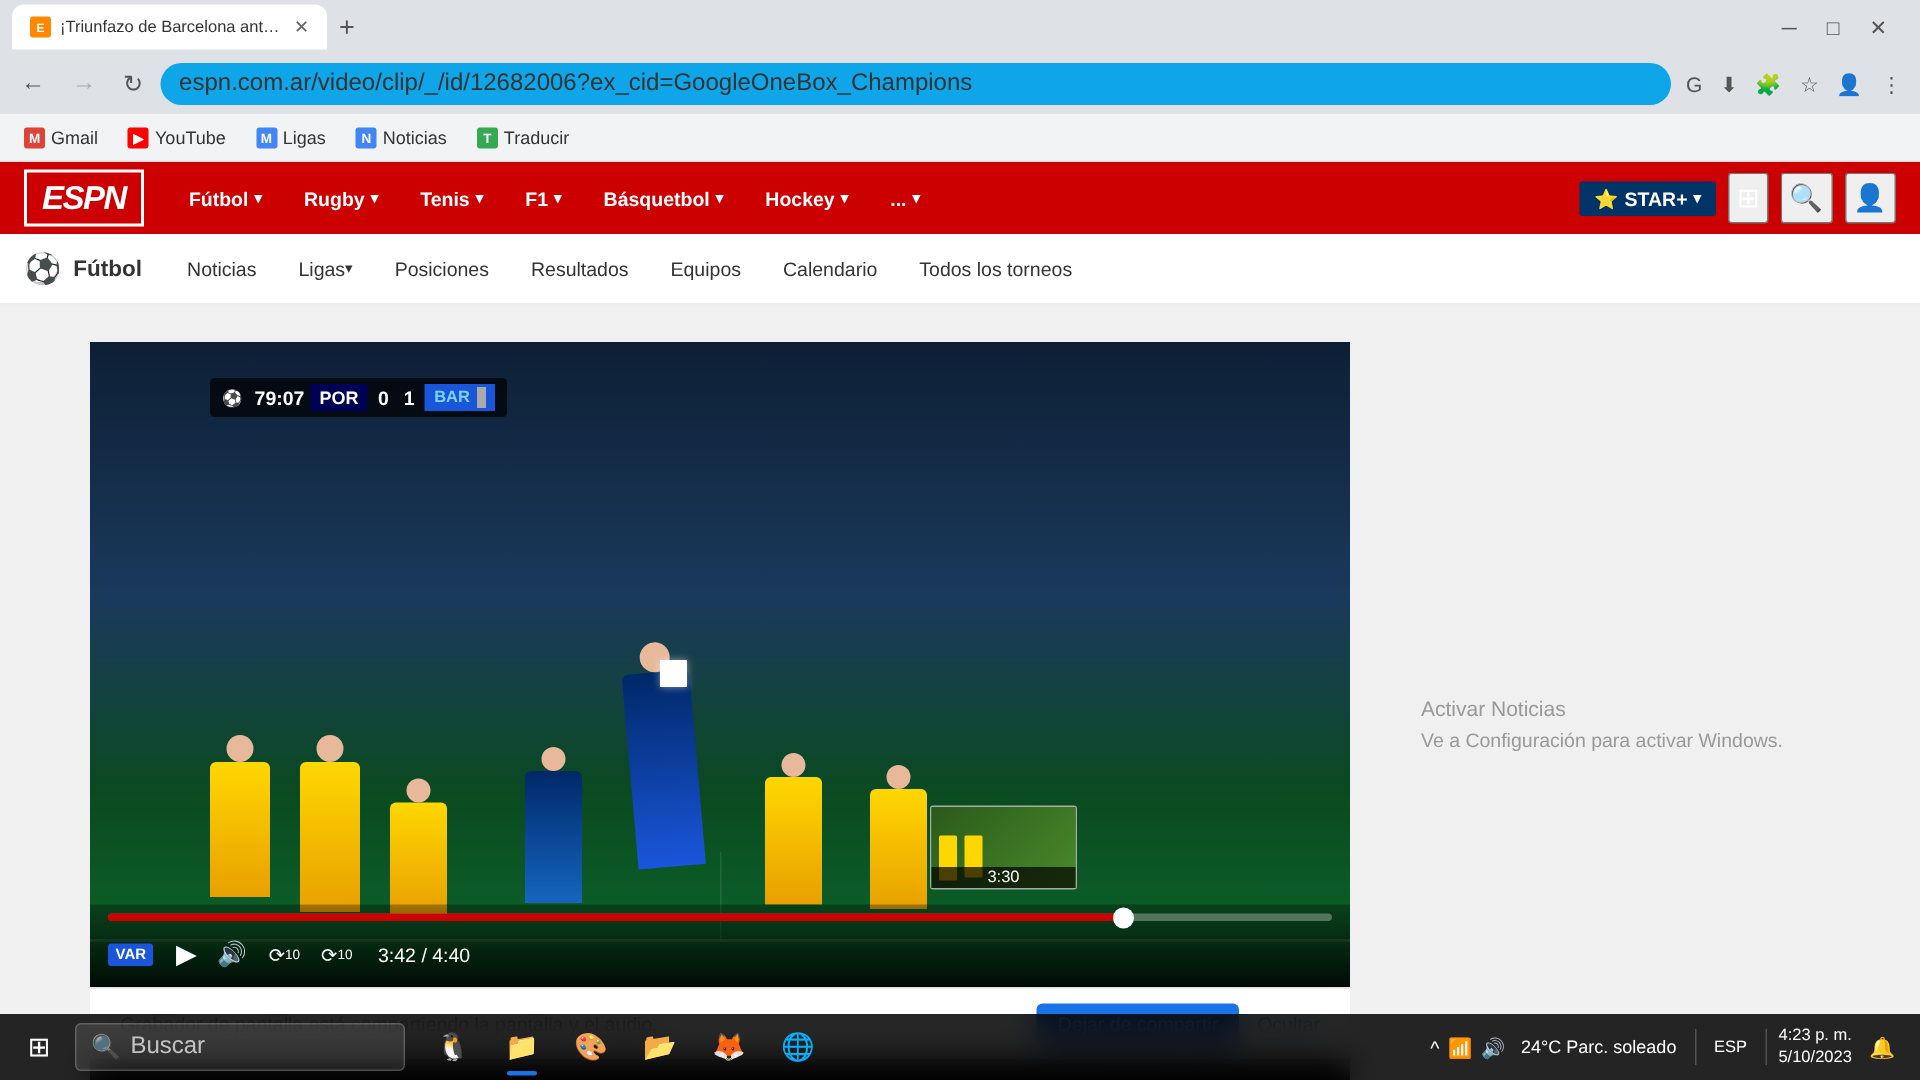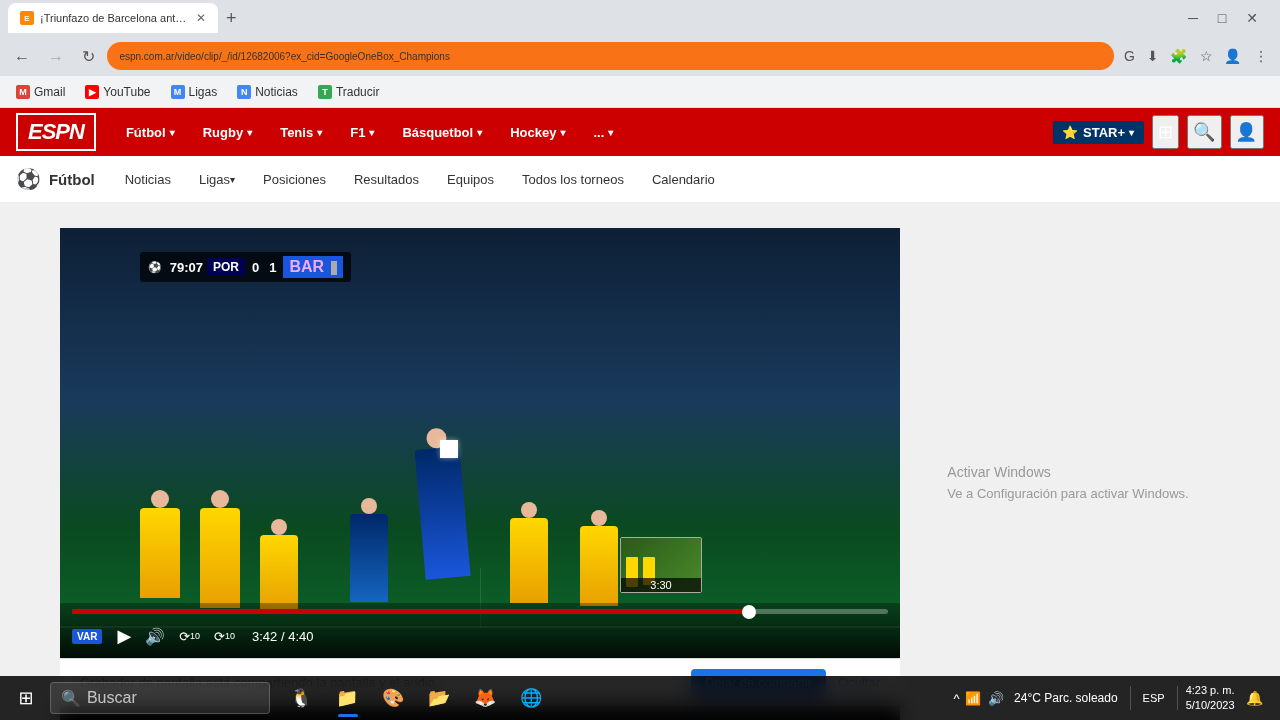--- a/index.html
+++ b/index.html
@@ -50,23 +50,23 @@
       align-items: center;
       padding: 0 8px;
       gap: 6px;
     }
     .nav-btn { background: none; border: none; font-size: 16px; color: #555; cursor: pointer; padding: 4px 6px; border-radius: 50%; }
     .address-input {
       flex: 1;
       height: 28px;
       border: none;
       border-radius: 14px;
-      background: #f97316;
+      background: #0ea5e9;
       padding: 0 12px;
-      font-size: 10px;
+      font-size: 16px;
       color: #333;
       outline: none;
     }
     .browser-actions { display: flex; align-items: center; gap: 4px; }
     .browser-action-btn { background: none; border: none; font-size: 14px; cursor: pointer; padding: 4px; color: #555; }
 
     
     .bookmarks-bar {
       background: #f1f3f4;
       height: 32px;
@@ -192,21 +192,21 @@
     }
     .score-time { color: #fff; font-size: 13px; font-weight: bold; }
     .score-team {
       background: #005;
       color: #fff;
       padding: 2px 6px;
       font-size: 12px;
       font-weight: bold;
     }
     .score-num { color: #fff; font-size: 13px; font-weight: bold; padding: 0 3px; }
-    .score-team-bar { background: #1a56db; color: #f0abfc; padding: 2px 6px; font-size: 16px; font-weight: bold; }
+    .score-team-bar { background: #1a56db; color: #7dd3fc; padding: 2px 6px; font-size: 11px; font-weight: bold; }
 
     
     .corner-thumbnails {
       position: absolute;
       top: 60px;
       right: 10px;
       display: flex;
       flex-direction: column;
       gap: 6px;
     }
@@ -223,21 +223,21 @@
       width: 100%;
       height: 100%;
       background: linear-gradient(135deg, #2a6c4a 20%, #1a3a2a 80%);
     }
 
     
     .seek-preview {
       position: absolute;
       bottom: 65px;
       left: 560px;
-      width: 82px;
+      width: 98px;
       height: 56px;
       background: linear-gradient(135deg, #2a5a1a 0%, #4a8a2a 100%);
       border: 1px solid #aaa;
       border-radius: 2px;
     }
     .seek-time-label {
       position: absolute;
       bottom: 0;
       left: 0;
       right: 0;
@@ -544,24 +544,24 @@
   <div class="futbol-nav-item">
     <span>Posiciones</span>
   </div>
   <div class="futbol-nav-item">
     <span>Resultados</span>
   </div>
   <div class="futbol-nav-item">
     <span>Equipos</span>
   </div>
   <div class="futbol-nav-item">
+    <span>Calendario</span>
+  </div>
+  <div class="futbol-nav-item">
     <span>Todos los torneos</span>
-  </div>
-  <div class="futbol-nav-item">
-    <span>Calendario</span>
   </div>
 </div>
 
 <div class="content-area">
   <div style="display:flex; gap:16px; margin-top:12px; position:relative; height:510px;">
 
     <div class="video-container">
       <div class="video-area">
 
         <div style="position:absolute; bottom:0; left:0; right:0; height:100%; background: linear-gradient(180deg, #0d1f35 0%, #1a3a5c 40%, #0a4a20 70%, #0d6a2c 100%);"></div>
@@ -659,21 +659,21 @@
 
       <div class="notification-bar" style="position:relative; left:0; bottom:0; right:0;">
         <span class="notification-text">Grabador de pantalla está compartiendo la pantalla y el audio.</span>
         <button class="notif-btn-primary">Dejar de compartir</button>
         <button class="notif-btn-secondary">Ocultar</button>
       </div>
     </div>
 
     <div style="flex:1; display:flex; align-items:center; justify-content:center;">
       <div style="color:#999; font-size:13px; line-height:1.6;">
-        <div style="font-size:14px;">Activar Windows</div>
+        <div style="font-size:14px;">Activar Noticias</div>
         <div>Ve a Configuración para activar Windows.</div>
       </div>
     </div>
 
   </div>
 </div>
 
 <div class="taskbar">
   <div class="taskbar-app" style="font-size:18px; color:white;">⊞</div>
   <div class="taskbar-search">

